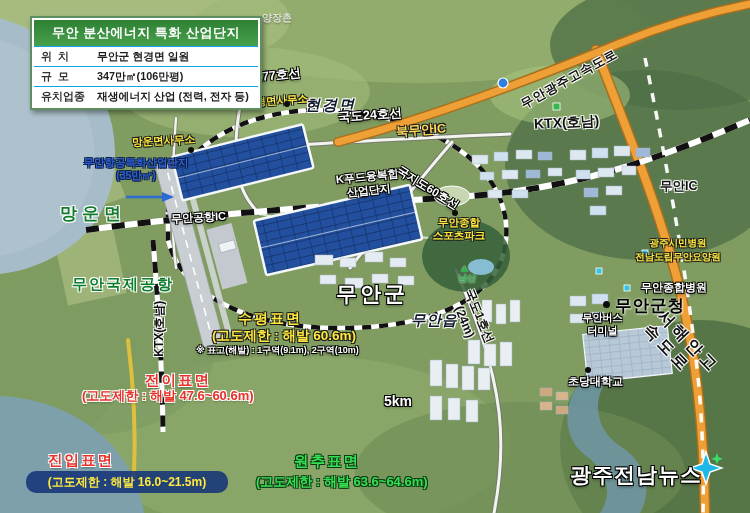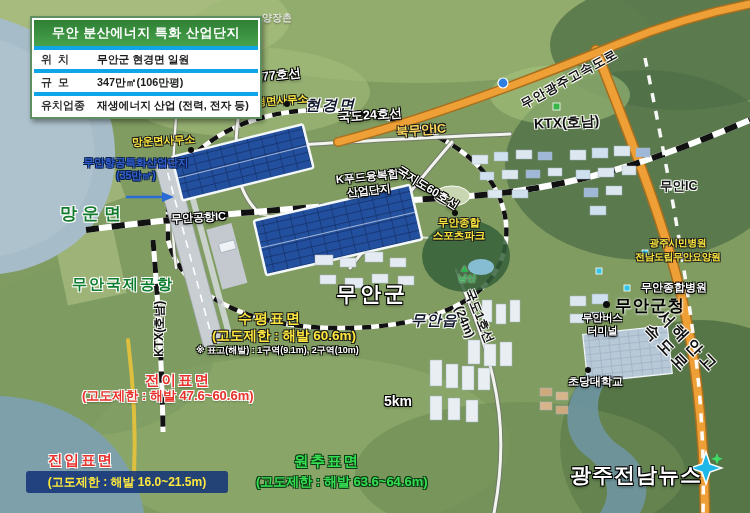--- a/index.html
+++ b/index.html
@@ -23,26 +23,26 @@
   
   .bn{color:#2f5fd0;text-shadow:-1px -1px 0 #0a1e4a,1px -1px 0 #0a1e4a,-1px 1px 0 #0a1e4a,1px 1px 0 #0a1e4a;}
   
   .kw{color:#111;text-shadow:-1px -1px 0 rgba(255,255,255,.85),1px -1px 0 rgba(255,255,255,.85),-1px 1px 0 rgba(255,255,255,.85),1px 1px 0 rgba(255,255,255,.85);}
   .dot{position:absolute;width:6px;height:6px;background:#0d0d0d;border-radius:50%;z-index:6;}
   
   .panel{position:absolute;left:30px;top:16px;width:224px;background:#fff;border:2px solid #5f8f60;
          box-shadow:2px 3px 5px rgba(0,0,0,.4);z-index:10;padding:2px;}
   .panel .hd{background:linear-gradient(#2f8034,#47a14c);color:#fff;font-weight:bold;font-size:13px;
          text-align:center;padding:4px 0;letter-spacing:.5px;}
-  .panel .row{display:flex;align-items:center;border-top:4px solid #0ea5e9;min-height:19px;}
+  .panel .row{display:flex;align-items:center;border-top:1px solid #0ea5e9;min-height:19px;}
   .panel .row:first-of-type{border-top:none;}
   .panel .rl{width:56px;padding-left:7px;font-weight:bold;font-size:11px;color:#333;white-space:pre;}
   .panel .rv{flex:1;font-weight:bold;font-size:10.8px;color:#1c1c1c;}
   .abox{position:absolute;left:26px;top:471px;width:202px;height:22px;background:rgba(21,52,120,.88);
-        border-radius:3px;z-index:5;display:flex;align-items:center;justify-content:center;}
+        border-radius:10px;z-index:5;display:flex;align-items:center;justify-content:center;}
   .abox span{color:#ffe93e;font-weight:bold;font-size:12px;}
   .wm{position:absolute;left:570px;top:461px;z-index:11;font-weight:bold;font-size:21px;letter-spacing:1px;text-align:right;}
   .sparkle{position:absolute;left:688px;top:450px;z-index:10;}
 </style>
 </head>
 <body>
 
 <div class="stage">
 
   <svg class="bg" width="750" height="513" viewBox="0 0 750 513">

